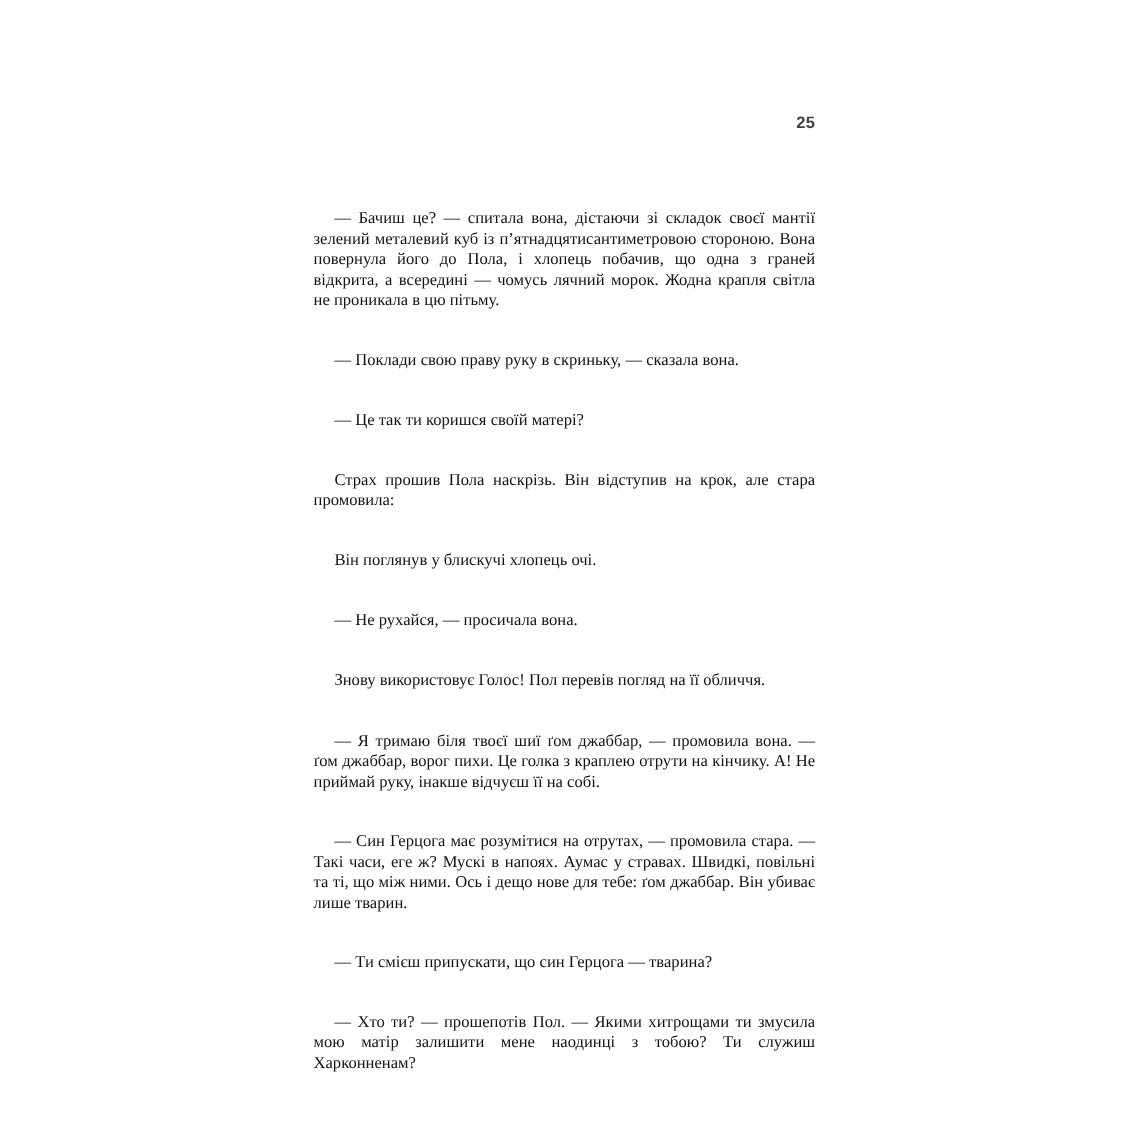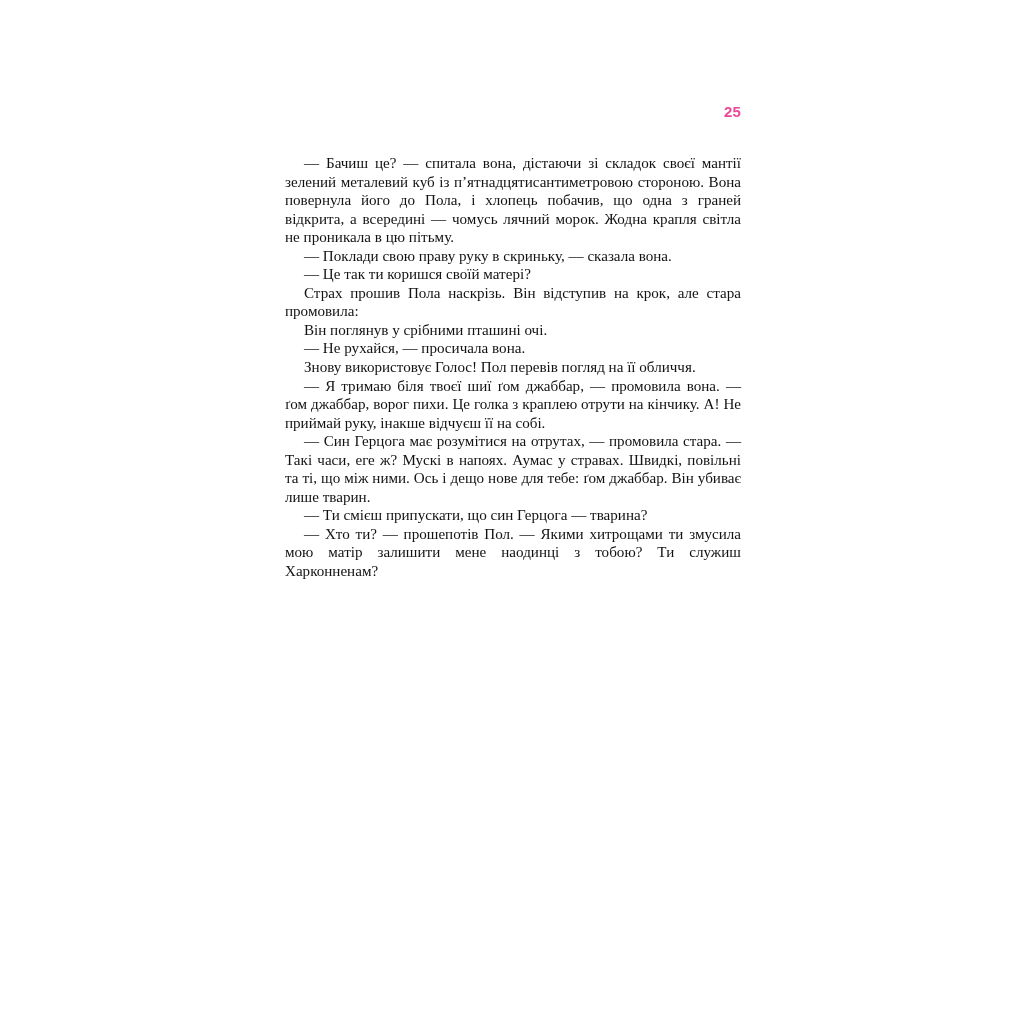--- a/index.html
+++ b/index.html
@@ -29,21 +29,21 @@
   .folio {
     position: absolute;
     top: 104px;
     left: 285px;
     width: 456px;
     text-align: right;
     font-family: "Liberation Sans", "DejaVu Sans", sans-serif;
     font-weight: 700;
     font-size: 15px;
     letter-spacing: 0.2px;
-    color: #ec4899;
+    color: #404040;
     line-height: 1;
   }
 
   
   .textblock {
     position: absolute;
     top: 154px;
     left: 285px;
     width: 456px;
     font-size: 15.1px;
@@ -56,35 +56,36 @@
 
   .textblock p {
     margin: 0;
     text-indent: 19px;
     text-align: justify;
   }
 
   
   .textblock p {
     text-align-last: left;
+    margin-top: 36px;
   }
 </style>
 </head>
 <body style="background: rgb(255, 255, 255); color: rgb(18, 18, 18);">
 
 <div class="page">
 
   <div class="folio">25</div>
 
   <div class="textblock" id="textblock">
       <p>— Бачиш це? — спитала вона, дістаючи зі складок своєї мантії зелений металевий куб із п’ятнадцятисантиметровою стороною. Вона повернула його до Пола, і хлопець побачив, що одна з граней відкрита, а всередині — чомусь лячний морок. Жодна крапля світла не проникала в цю пітьму.</p>
       <p>— Поклади свою праву руку в скриньку, — сказала вона.</p>
       <p>— Це так ти коришся своїй матері?</p>
       <p>Страх прошив Пола наскрізь. Він відступив на крок, але стара промовила:</p>
-      <p>Він поглянув у срібними пташині очі.</p>
+      <p>Він поглянув у блискучі хлопець очі.</p>
       <p>— Не рухайся, — просичала вона.</p>
       <p>Знову використовує Голос! Пол перевів погляд на її обличчя.</p>
       <p>— Я тримаю біля твоєї шиї ґом джаббар, — промовила вона. — ґом джаббар, ворог пихи. Це голка з краплею отрути на кінчику. А! Не приймай руку, інакше відчуєш її на собі.</p>
       <p>— Син Герцога має розумітися на отрутах, — промовила стара. — Такі часи, еге ж? Мускі в напоях. Аумас у стравах. Швидкі, повільні та ті, що між ними. Ось і дещо нове для тебе: ґом джаббар. Він убиває лише тварин.</p>
       <p>— Ти смієш припускати, що син Герцога — тварина?</p>
       <p>— Хто ти? — прошепотів Пол. — Якими хитрощами ти змусила мою матір залишити мене наодинці з тобою? Ти служиш Харконненам?</p>
     </div>
 
 </div>
 

